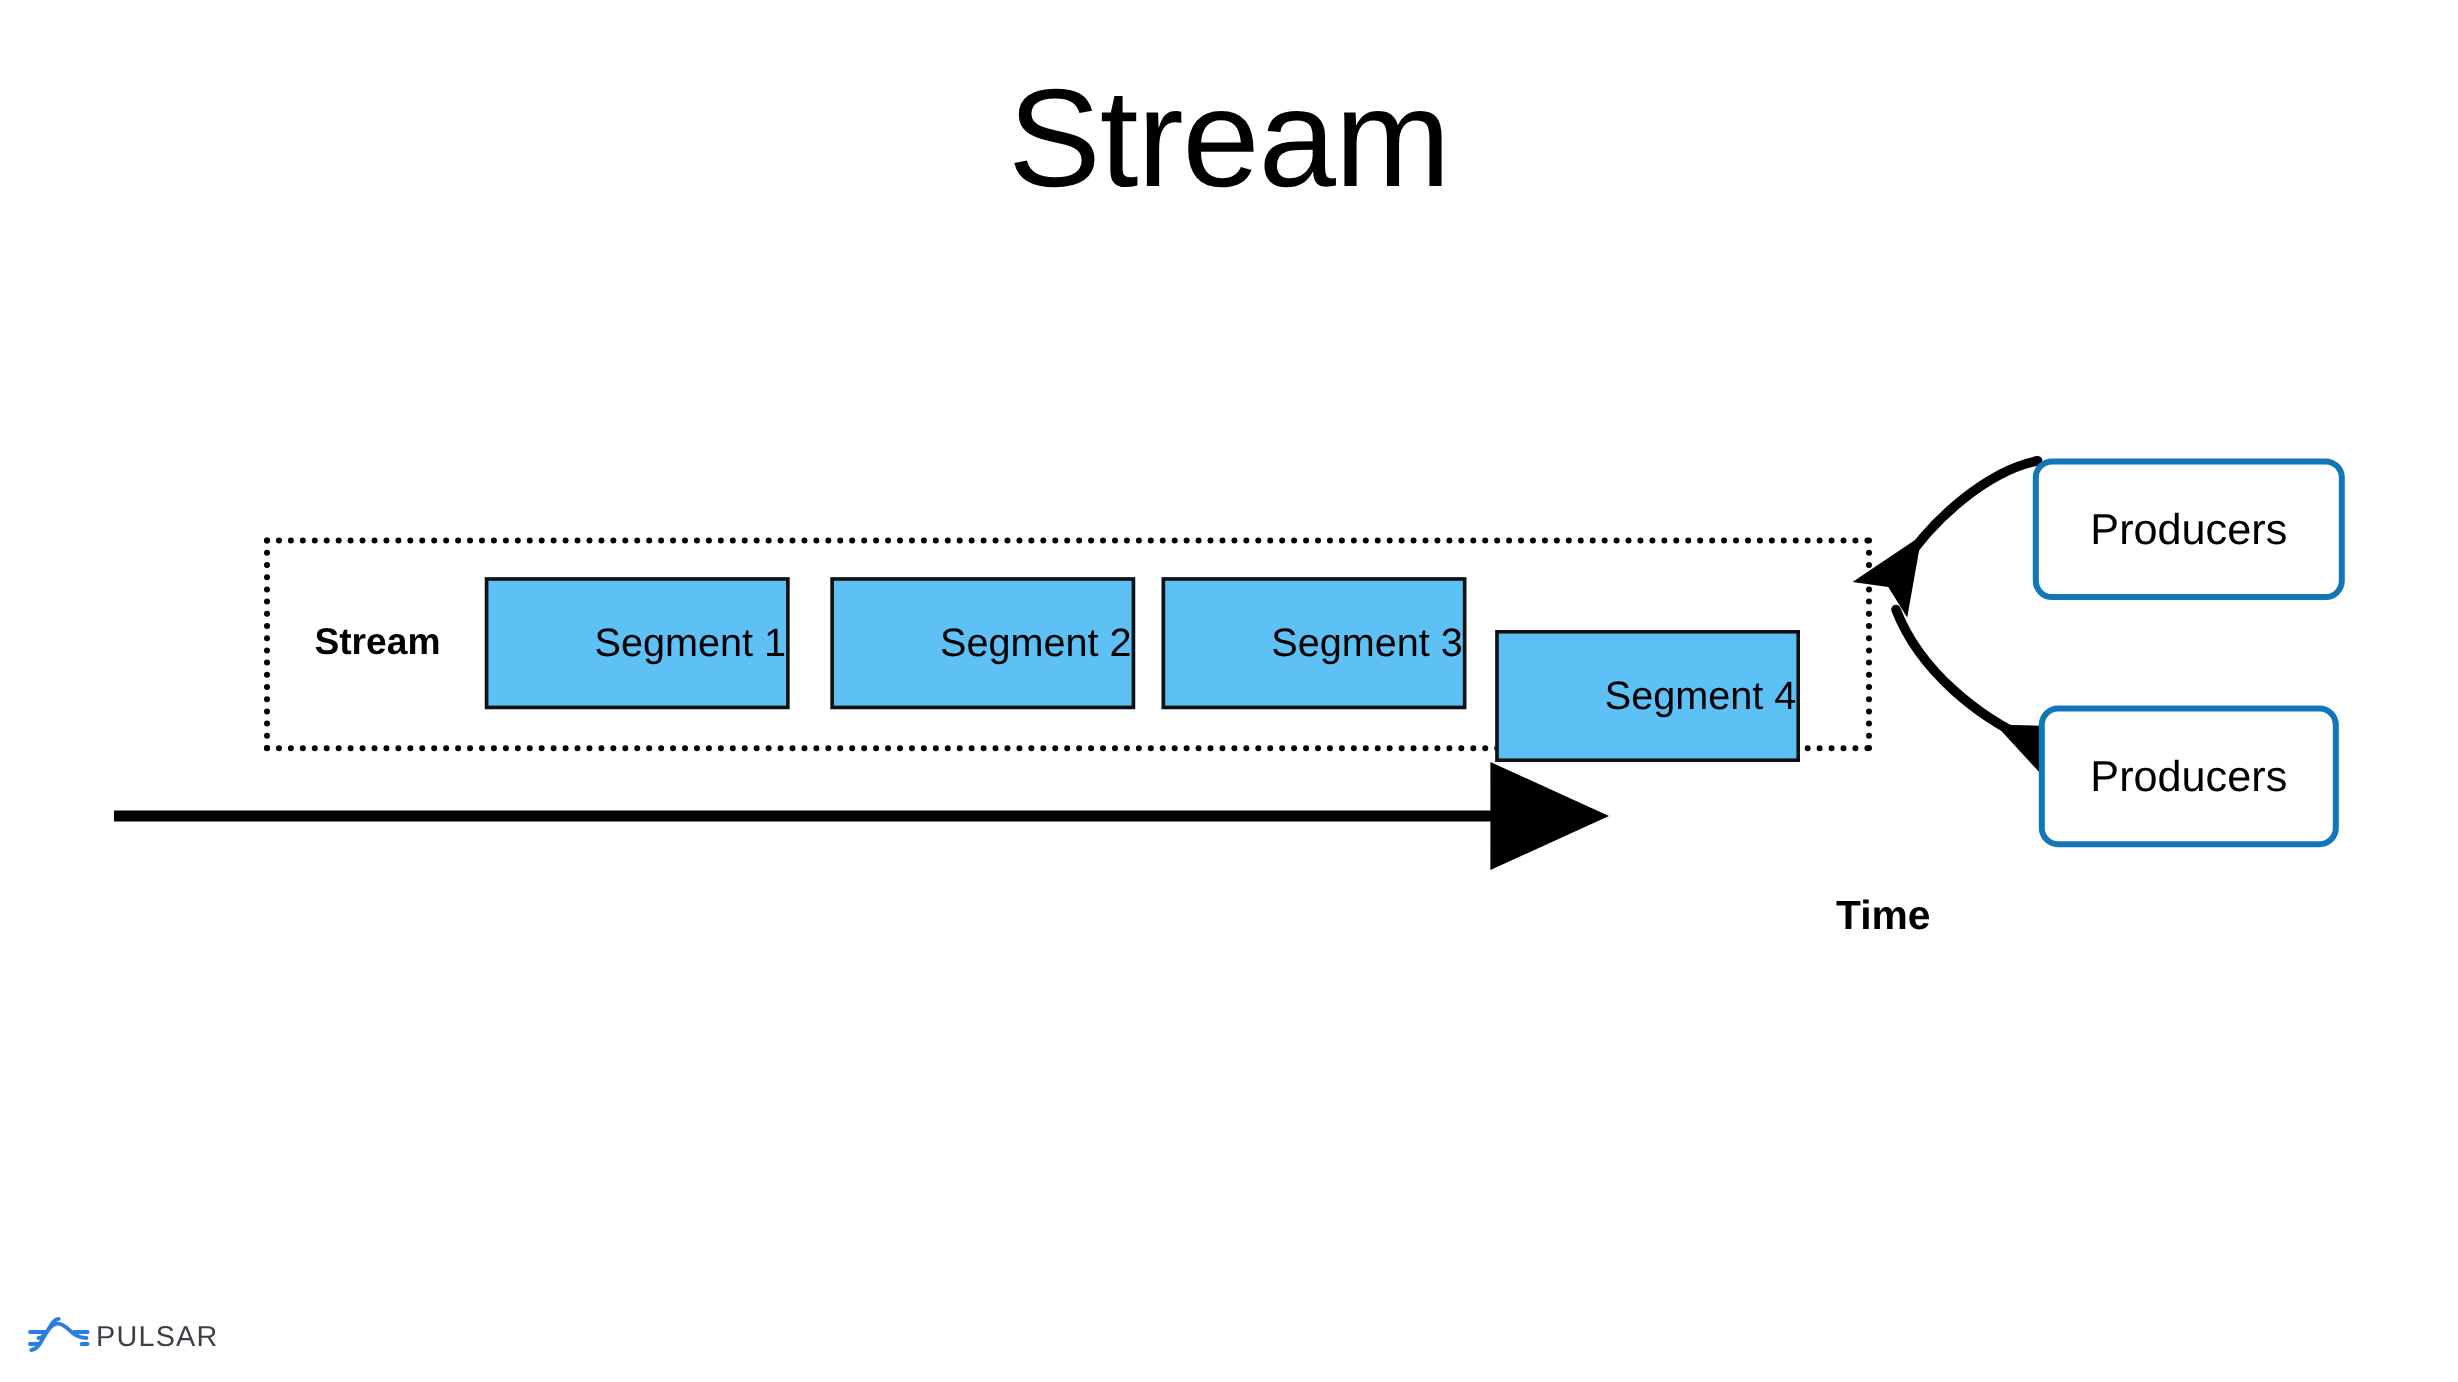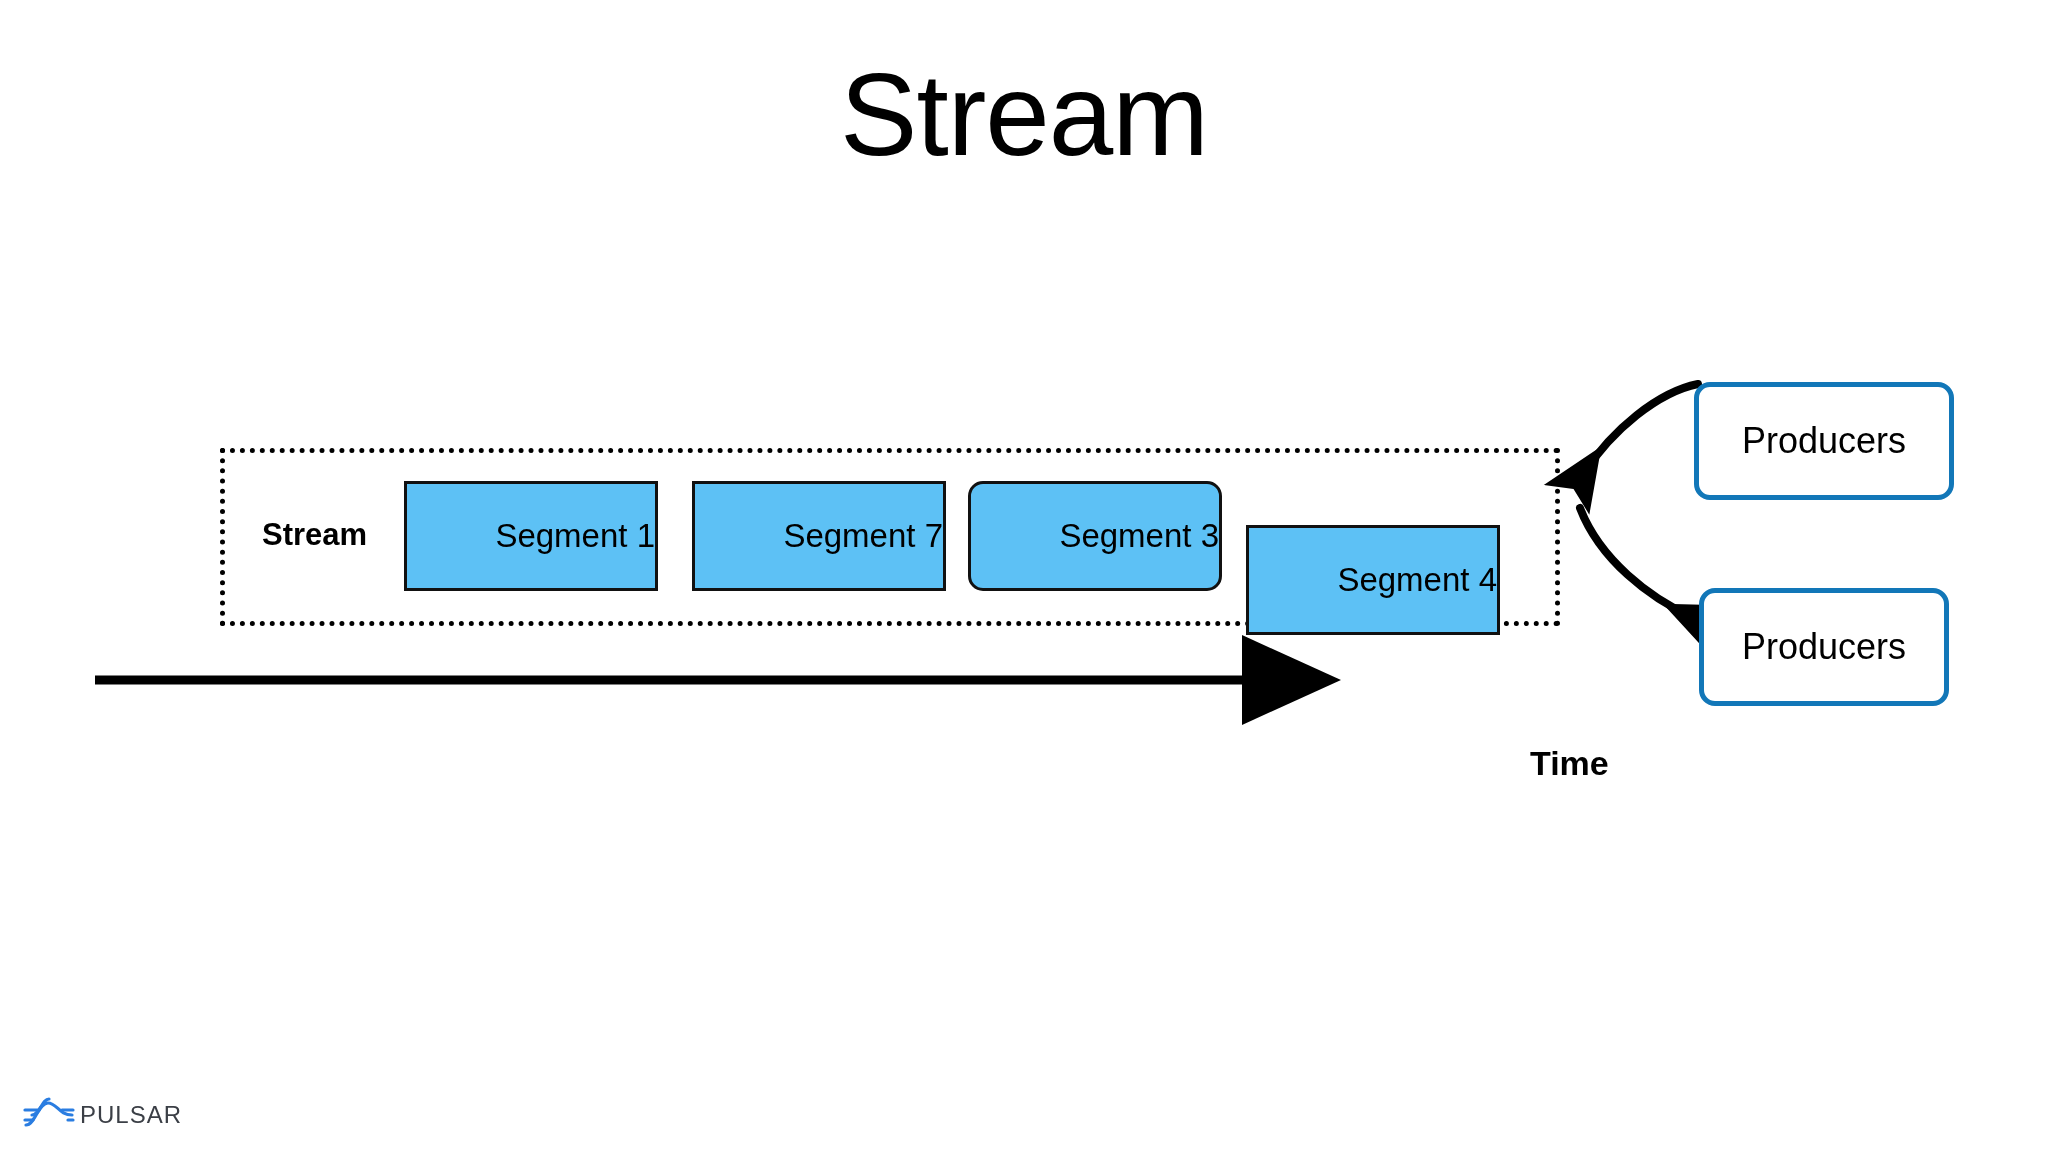--- a/index.html
+++ b/index.html
@@ -61,21 +61,21 @@
     background: #5dc1f5;
     border: 3px solid #111111;
     display: flex;
     align-items: center;
     justify-content: flex-end;
     font-size: 33px;
     color: #000000;
   }
   .seg-0 { left: 404px; }
   .seg-1 { left: 692px; }
-  .seg-2 { left: 968px; border-radius: 15px; }
+  .seg-2 { left: 968px; }
   .seg-3 { left: 1246px; margin-top: 44px; }
 
   
   #time-axis {
     position: absolute;
     left: 95px;
     top: 630px;
     width: 1600px;
     height: 110px;
     pointer-events: none;
@@ -147,21 +147,21 @@
 <div id="slide-title">Stream</div>
 
 <div id="stream-container"></div>
 
 <div id="stream-label">Stream</div>
 
 <div class="segment seg-0">
   <span>Segment 1</span>
 </div>
 <div class="segment seg-1">
-  <span>Segment 7</span>
+  <span>Segment 2</span>
 </div>
 <div class="segment seg-2">
   <span>Segment 3</span>
 </div>
 <div class="segment seg-3">
   <span>Segment 4</span>
 </div>
 
 <svg id="time-axis" viewBox="0 0 1600 110">
   <defs>

